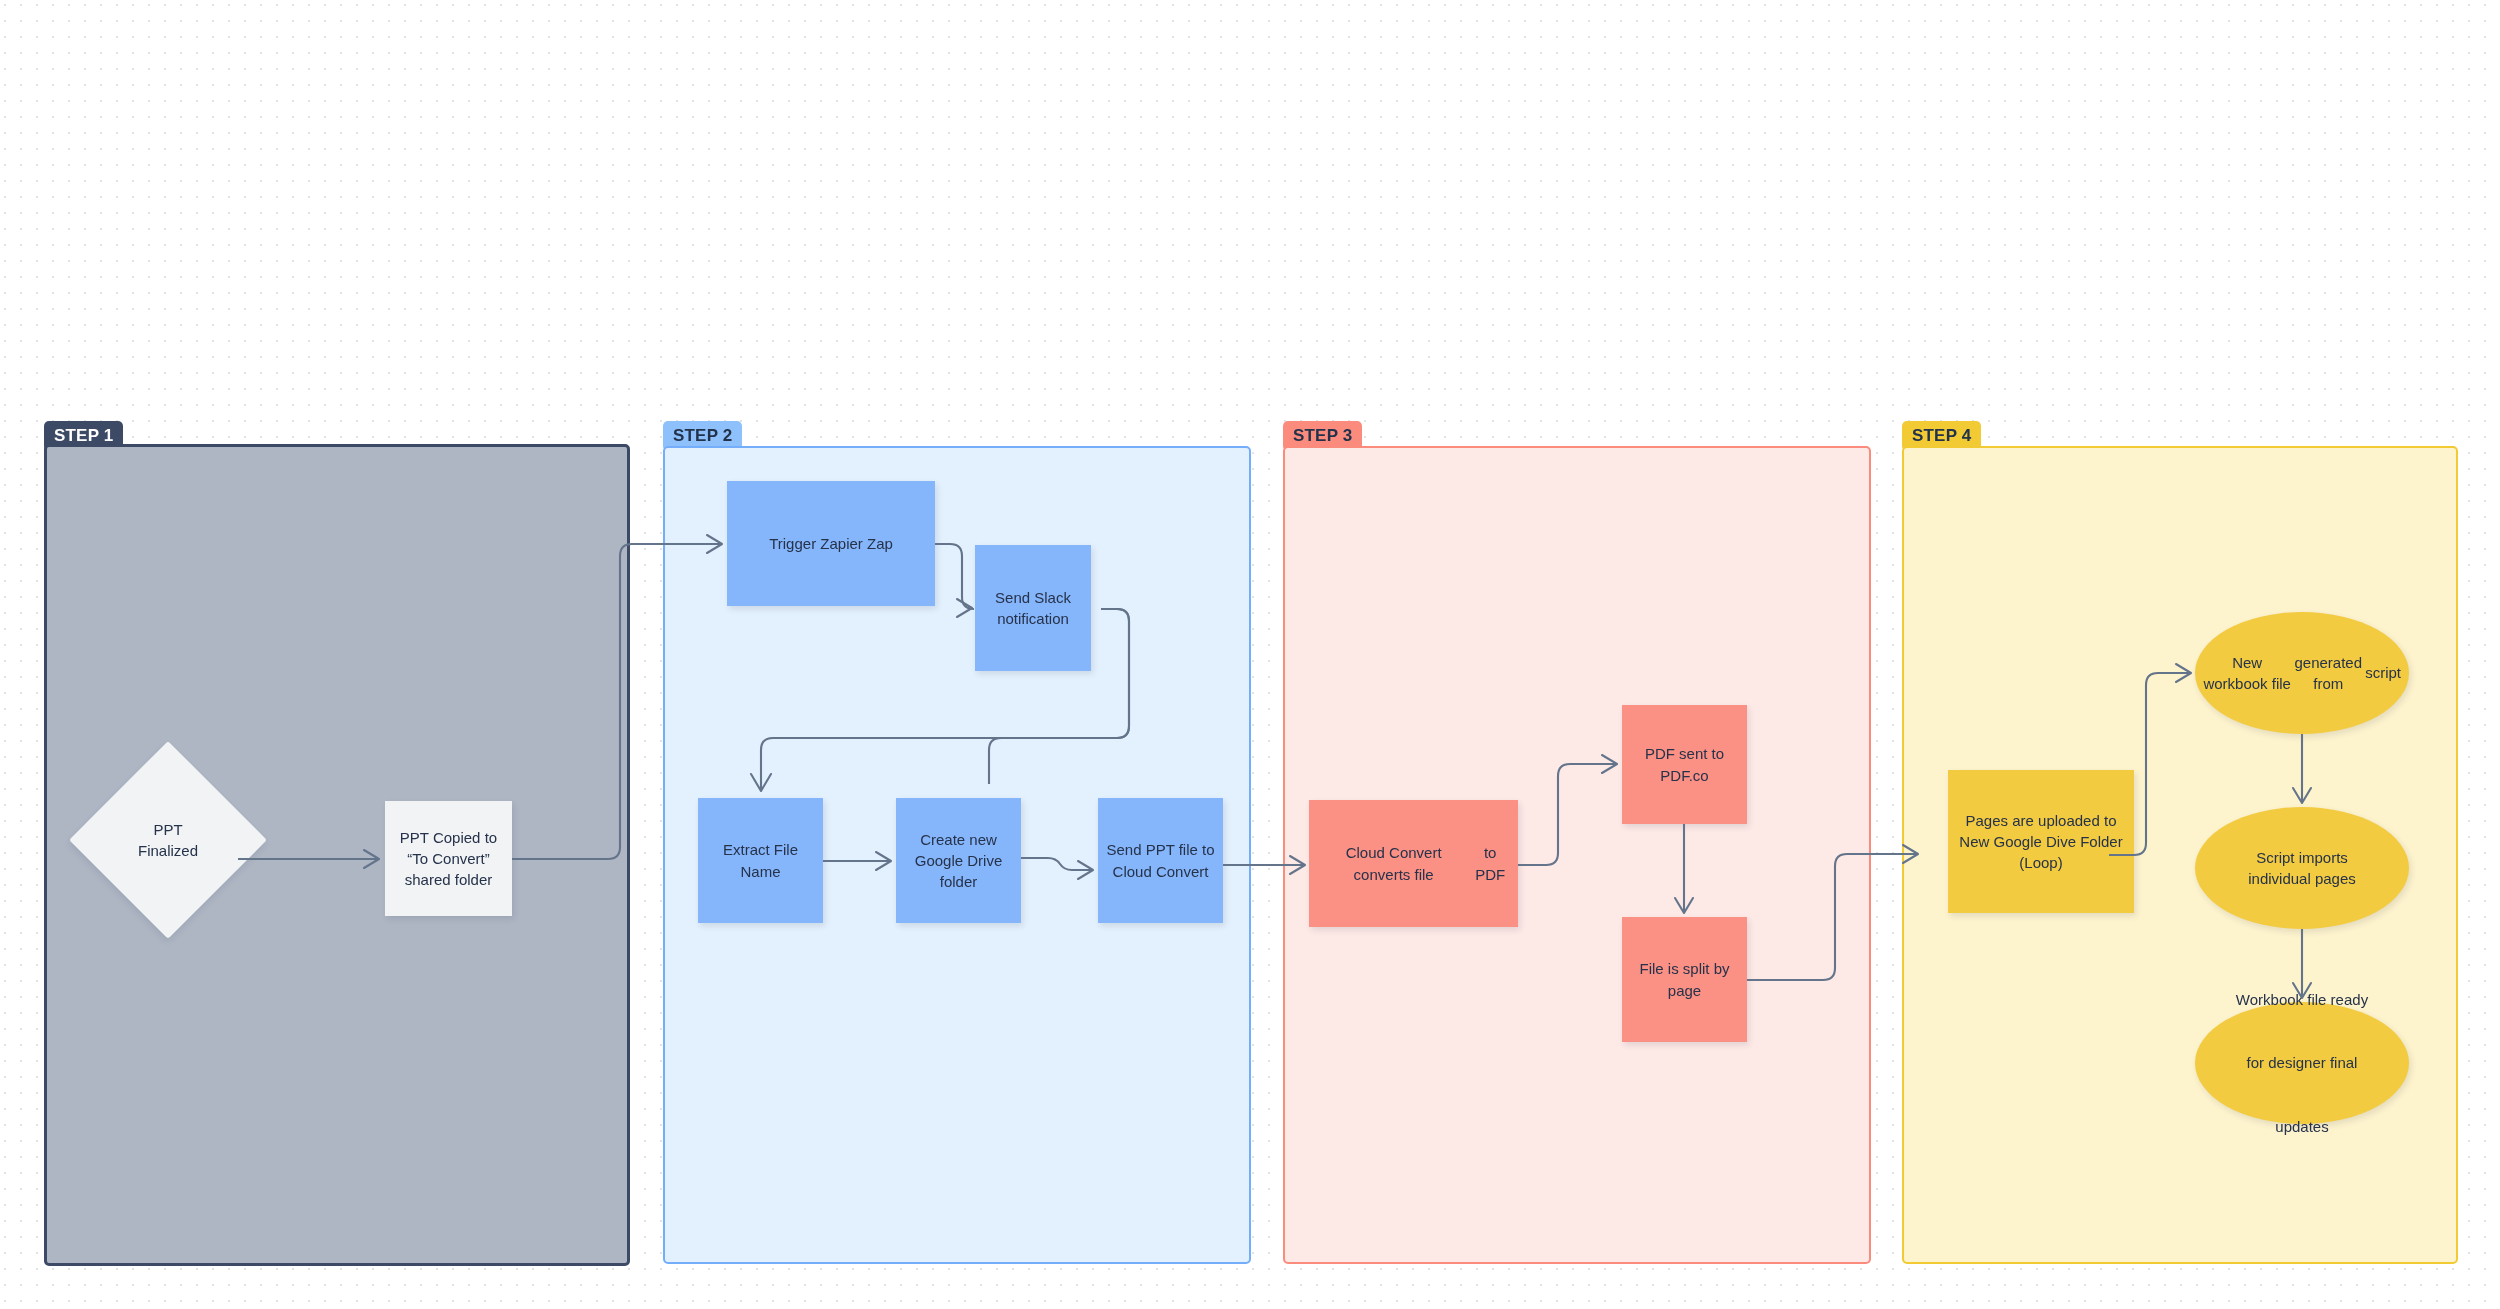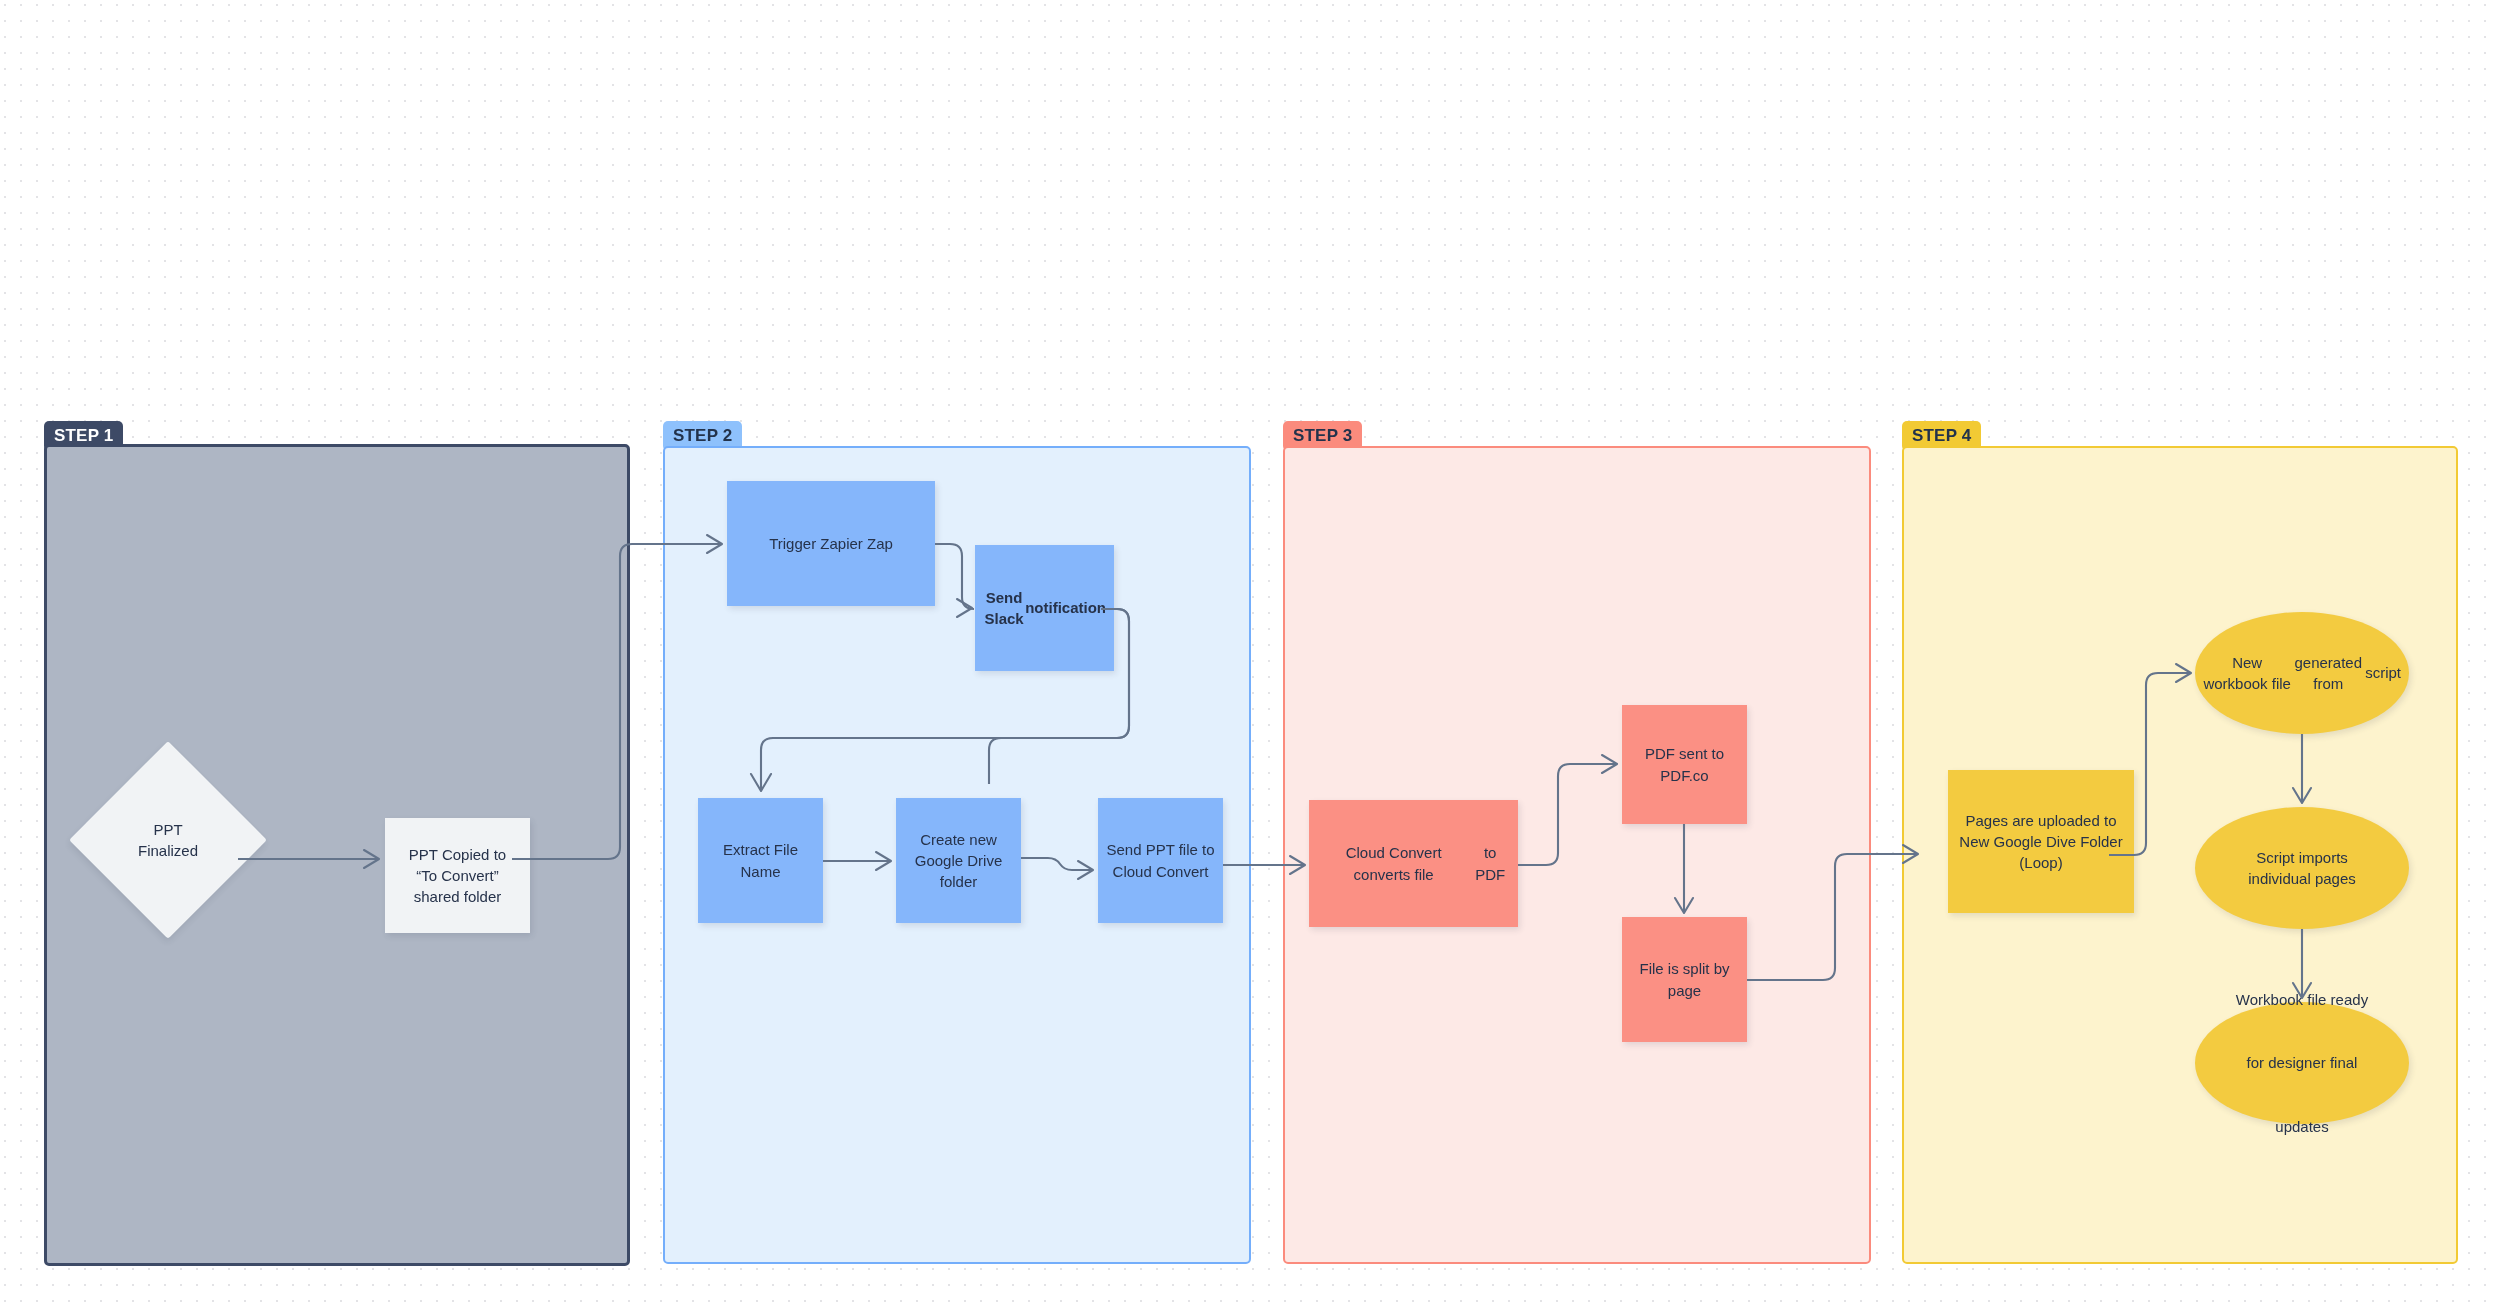--- a/index.html
+++ b/index.html
@@ -114,34 +114,34 @@
   <div class="step-lane lane1" style="left:44px; top:444px; width:586px; height:822px;"></div>
 
   <div class="node diamond" style="left:98px; top:770px; width:140px; height:140px;">
     <div class="diamond-shape"></div>
     <div class="diamond-label">
       <span>PPT</span>
       <span>Finalized</span>
     </div>
   </div>
 
-  <div class="node rect-white" style="left:385px; top:801px; width:145px; height:115px; flex-direction:column;margin-top:17px;">
+  <div class="node rect-white" style="left:385px; top:801px; width:127px; height:115px; flex-direction:column;">
     <span>PPT Copied to</span>
     <span>“To Convert”</span>
     <span>shared folder</span>
   </div>
 
   <div class="step-badge badge2" style="left:663px; top:421px;">STEP 2</div>
   <div class="step-lane lane2" style="left:663px; top:446px; width:588px; height:818px;"></div>
 
   <div class="node rect-blue" style="left:727px; top:481px; width:208px; height:125px;">
     <span>Trigger Zapier Zap</span>
   </div>
 
-  <div class="node rect-blue" style="left:975px; top:545px; width:139px; height:126px; flex-direction:row;font-weight:bold;">
+  <div class="node rect-blue" style="left:975px; top:545px; width:116px; height:126px; flex-direction:column;">
     <span>Send Slack</span>
     <span>notification</span>
   </div>
 
   <div class="node rect-blue" style="left:698px; top:798px; width:125px; height:125px; flex-direction:column;">
     <span>Extract File</span>
     <span>Name</span>
   </div>
 
   <div class="node rect-blue" style="left:896px; top:798px; width:125px; height:125px; flex-direction:column;">

